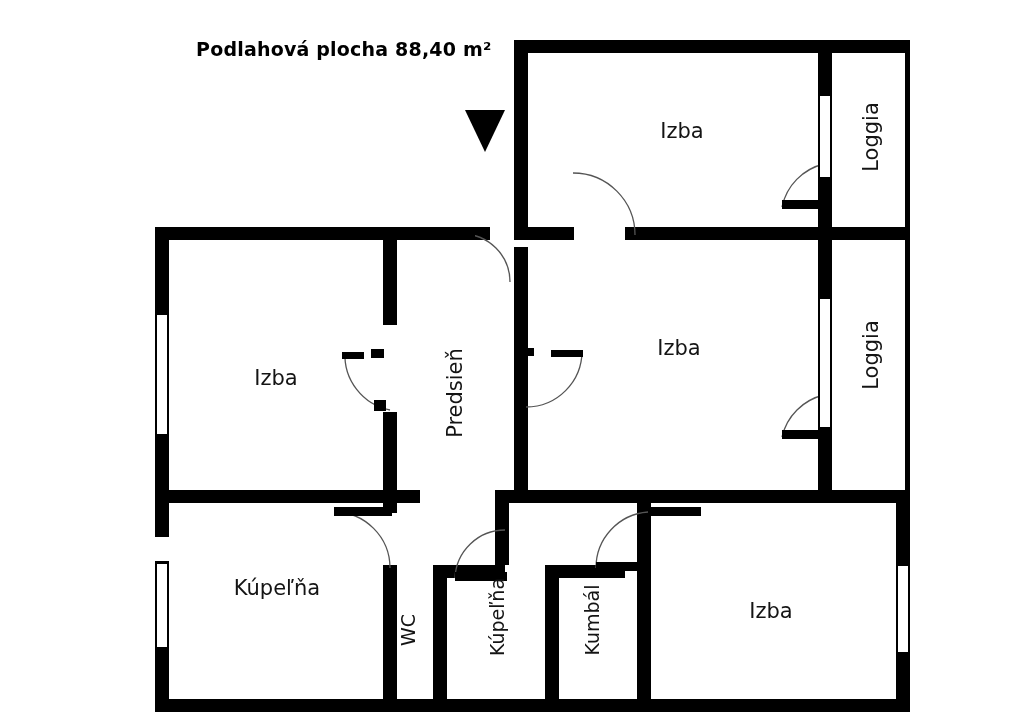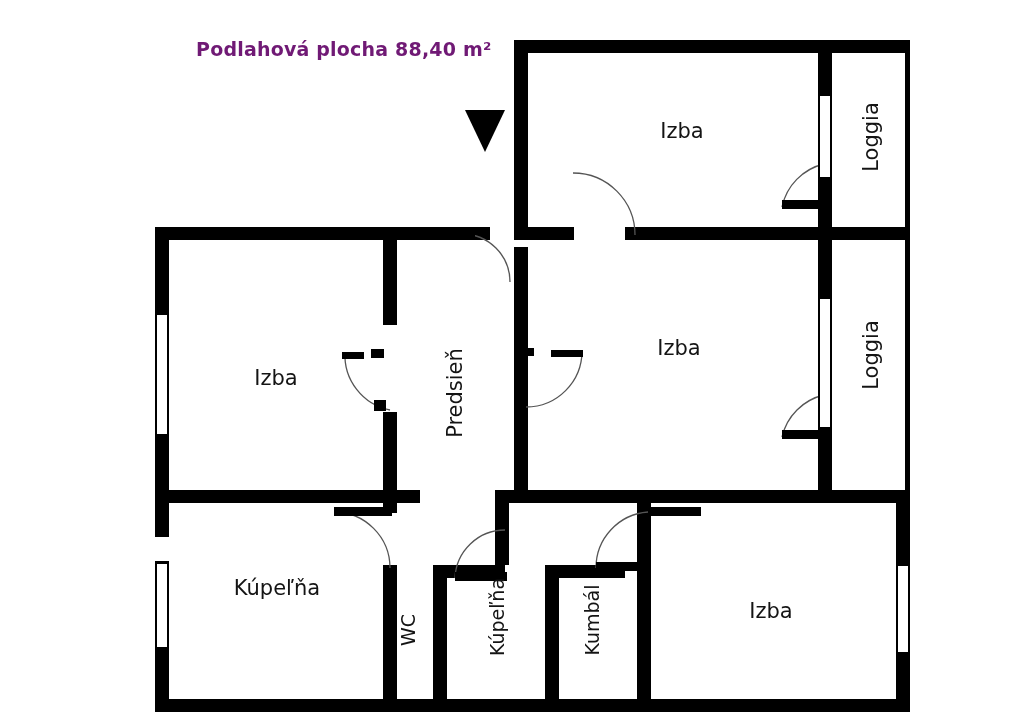--- a/index.html
+++ b/index.html
@@ -19,21 +19,21 @@
     width: 1024px;
     height: 726px;
     background: #ffffff;
   }
   #plan-title {
     position: absolute;
     left: 196px;
     top: 38px;
     font-size: 19px;
     font-weight: bold;
-    color: #701a75;
+    color: #000000;
     letter-spacing: 0.2px;
     white-space: nowrap;
   }
   #floorplan-svg {
     position: absolute;
     left: 0;
     top: 0;
   }
   .room-label {
     position: absolute;

